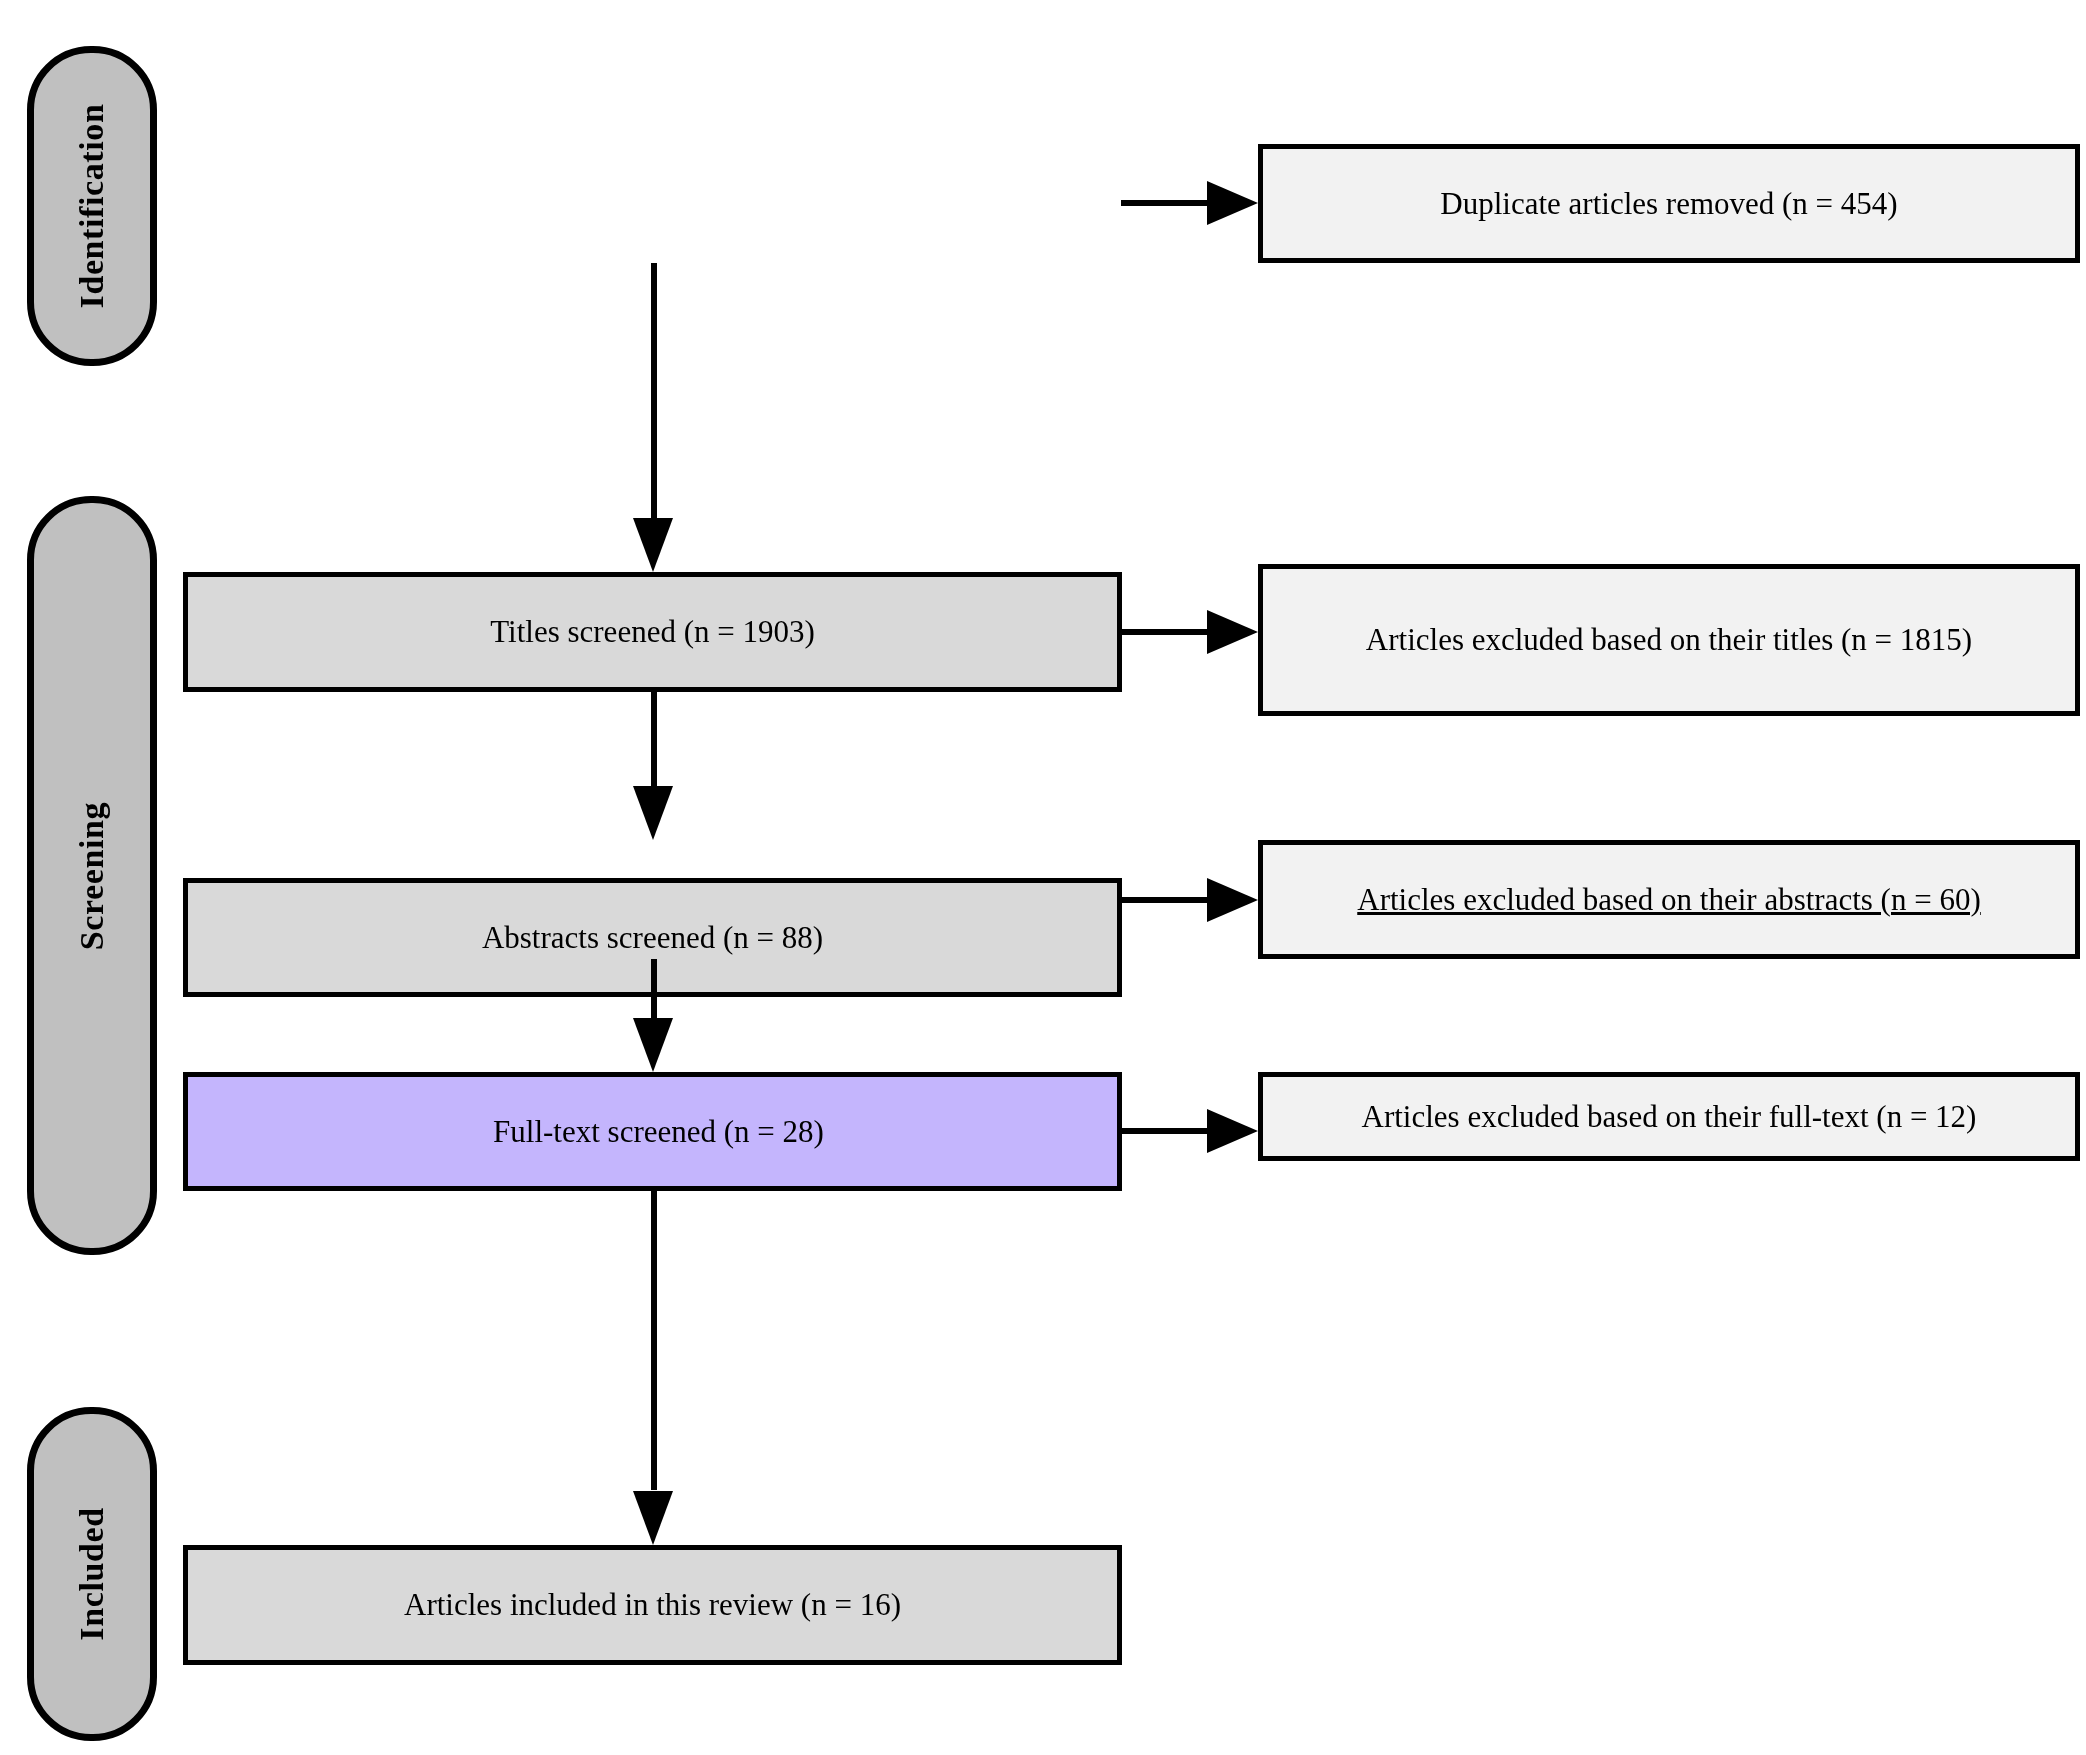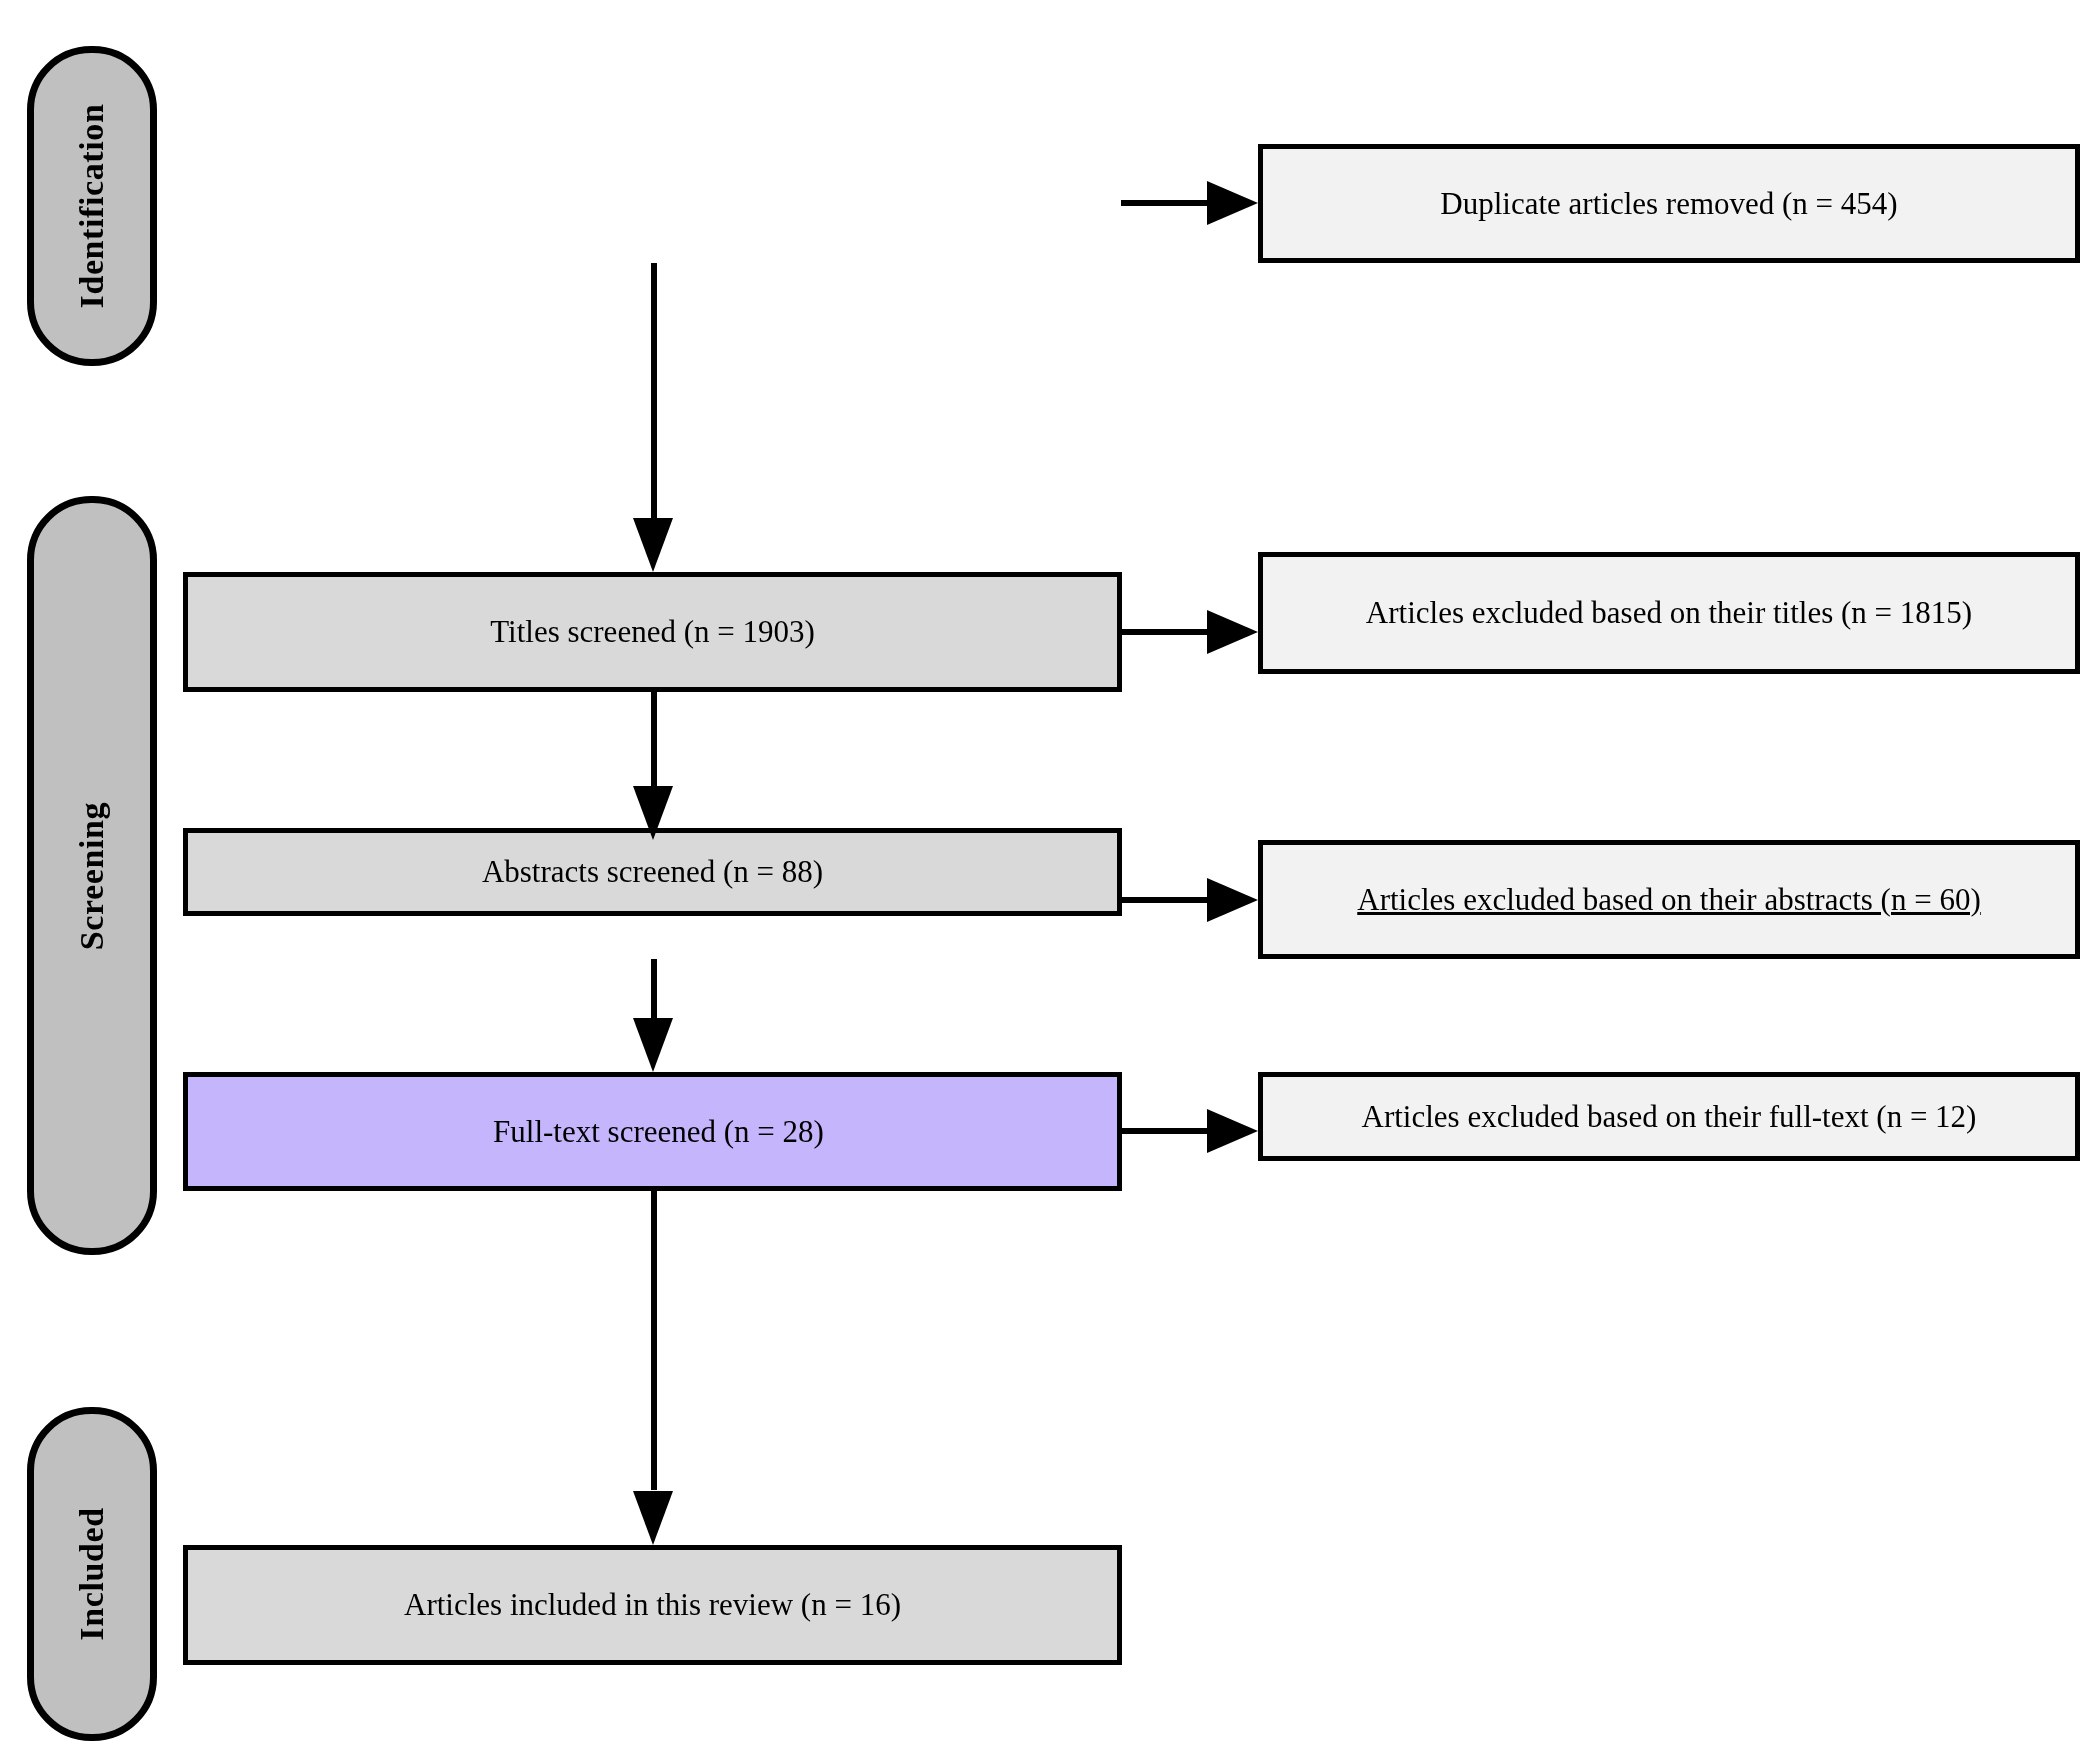--- a/index.html
+++ b/index.html
@@ -78,27 +78,27 @@
             border-left: 51px solid #000000; }
 
   
   #pill-identification { top: 46px;   height: 320px; }
   #pill-screening      { top: 496px;  height: 759px; }
   #pill-included       { top: 1407px; height: 334px; }
 
   
   #box-identified { top: 144px;  height: 119px; }
   #box-titles     { top: 572px; height: 120px; }
-  #box-abstracts  { top: 828px; height: 88px; }
+  #box-abstracts  { top: 878px; height: 119px; }
   #box-fulltext   { top: 1072px; height: 119px; }
   #box-included   { top: 1545px; height: 120px; }
 
   
   #excl-duplicates { top: 144px;  height: 119px; }
-  #excl-titles     { top: 552px; height: 122px; }
+  #excl-titles     { top: 564px; height: 152px; }
   #excl-abstracts  { top: 840px; height: 119px; text-decoration: underline; }
   #excl-fulltext   { top: 1072px; height: 89px; }
 </style>
 </head>
 <body>
 
 <div class="canvas">
 
   <div class="stage-pill" id="pill-identification" style="background: rgb(192, 192, 192);">
     <span class="label">Identification</span>

